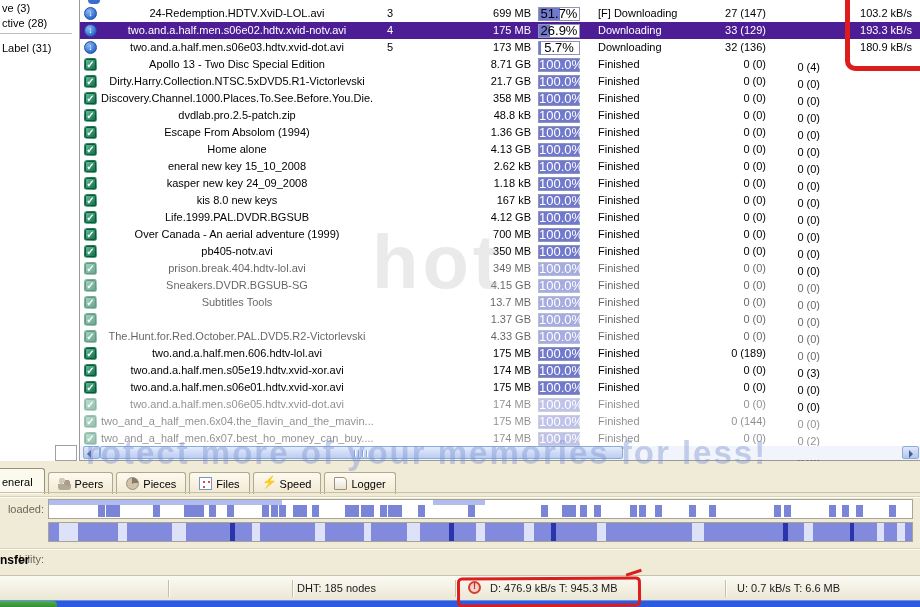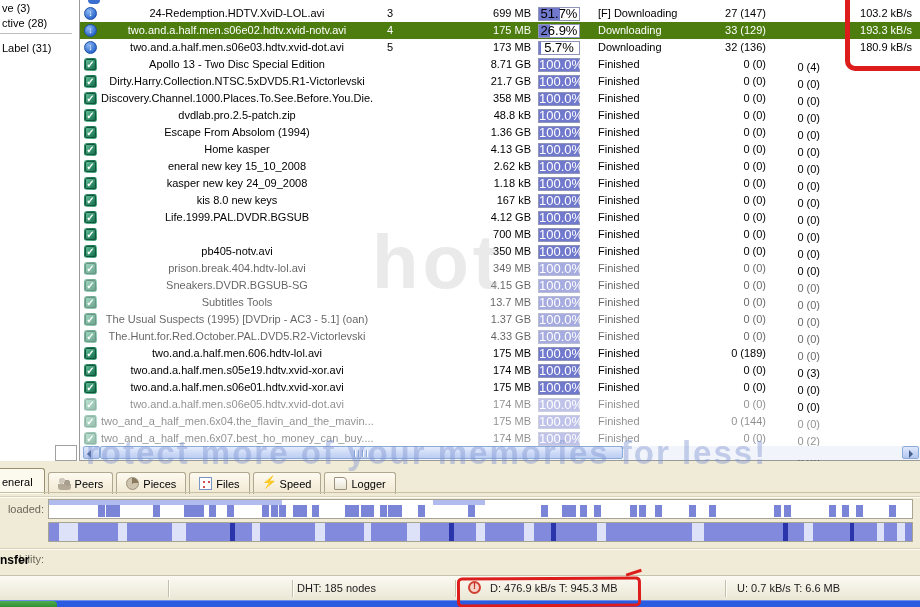--- a/index.html
+++ b/index.html
@@ -9,21 +9,21 @@
   
   #sidebar{position:absolute;left:0;top:0;width:78px;height:461px;background:#fff;}
   .side-item{position:absolute;left:2px;height:14px;line-height:14px;white-space:nowrap;overflow:hidden;cursor:default;}
   #side-sep{position:absolute;left:0;top:33px;width:72px;border-top:1px solid #bdbdbd;}
 
   
   #listwrap{position:absolute;left:79px;top:0;width:841px;height:461px;background:#fff;
             border-left:1px solid #9a9a9a;border-bottom:1px solid #9a9a9a;box-sizing:border-box;}
   #rows{position:absolute;left:0;top:5px;width:100%;}
   .row{position:relative;height:17px;width:841px;}
-  .row.selected{background:#4d7c0f;color:#fff;}
+  .row.selected{background:#4c1d95;color:#fff;}
   .row.dim{opacity:.62;}
   .row.faded{opacity:.45;}
   .c{position:absolute;top:0;height:17px;line-height:17px;overflow:hidden;white-space:nowrap;}
   .name{left:21px;width:272px;text-align:center;}
   .num{left:285px;width:28px;text-align:right;}
   .size{left:363px;width:88px;text-align:right;}
   .status{left:518px;width:112px;}
   .seeds{left:610px;width:76px;text-align:right;}
   .peers{left:696px;width:44px;text-align:right;margin-top:20px;}
   .speed{left:748px;width:84px;text-align:right;}
@@ -255,21 +255,21 @@
             <span class="ptx">100.0%</span>
           </span>
           <span class="c status">Finished</span>
           <span class="c seeds">0 (0)</span>
           <span class="c peers">0 (0)</span>
           <span class="c speed"></span>
         </div>
 
         <div class="row plain">
           <span class="ticon done"></span>
-          <span class="c name">Home kasper</span>
+          <span class="c name">Home alone</span>
           <span class="c num"></span>
           <span class="c size">4.13 GB</span>
           <span class="pbar full">
             <span class="pfill" style="width: 100%;"></span>
             <span class="ptx">100.0%</span>
           </span>
           <span class="c status">Finished</span>
           <span class="c seeds">0 (0)</span>
           <span class="c peers">0 (0)</span>
           <span class="c speed"></span>
@@ -330,20 +330,21 @@
             <span class="ptx">100.0%</span>
           </span>
           <span class="c status">Finished</span>
           <span class="c seeds">0 (0)</span>
           <span class="c peers">0 (0)</span>
           <span class="c speed"></span>
         </div>
 
         <div class="row plain">
           <span class="ticon done"></span>
+          <span class="c name">Over Canada - An aerial adventure (1999)</span>
           <span class="c num"></span>
           <span class="c size">700 MB</span>
           <span class="pbar full">
             <span class="pfill" style="width: 100%;"></span>
             <span class="ptx">100.0%</span>
           </span>
           <span class="c status">Finished</span>
           <span class="c seeds">0 (0)</span>
           <span class="c peers">0 (0)</span>
           <span class="c speed"></span>
@@ -404,21 +405,20 @@
             <span class="ptx">100.0%</span>
           </span>
           <span class="c status">Finished</span>
           <span class="c seeds">0 (0)</span>
           <span class="c peers">0 (0)</span>
           <span class="c speed"></span>
         </div>
 
         <div class="row dim">
           <span class="ticon done"></span>
-          <span class="c name">The Usual Suspects (1995)  [DVDrip - AC3 - 5.1] (oan)</span>
           <span class="c num"></span>
           <span class="c size">1.37 GB</span>
           <span class="pbar full">
             <span class="pfill" style="width: 100%;"></span>
             <span class="ptx">100.0%</span>
           </span>
           <span class="c status">Finished</span>
           <span class="c seeds">0 (0)</span>
           <span class="c peers">0 (0)</span>
           <span class="c speed"></span>

